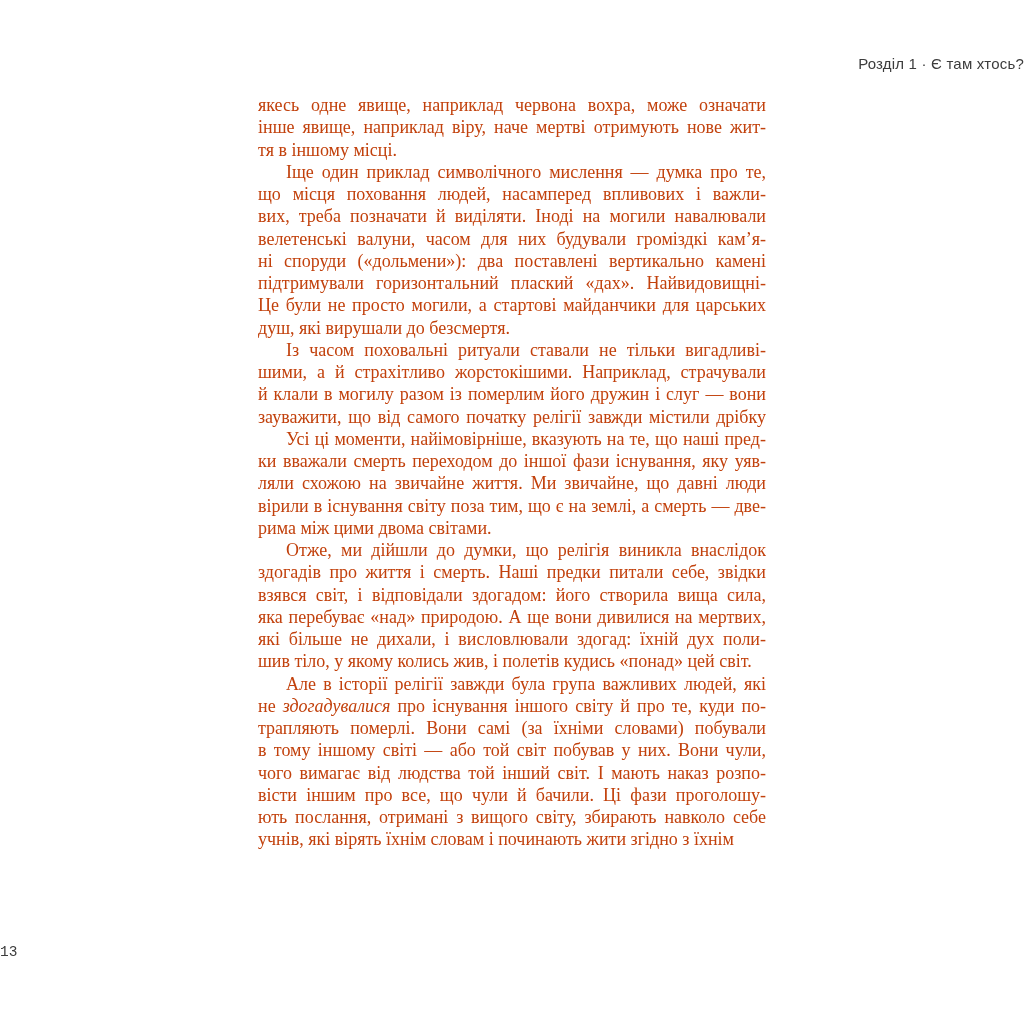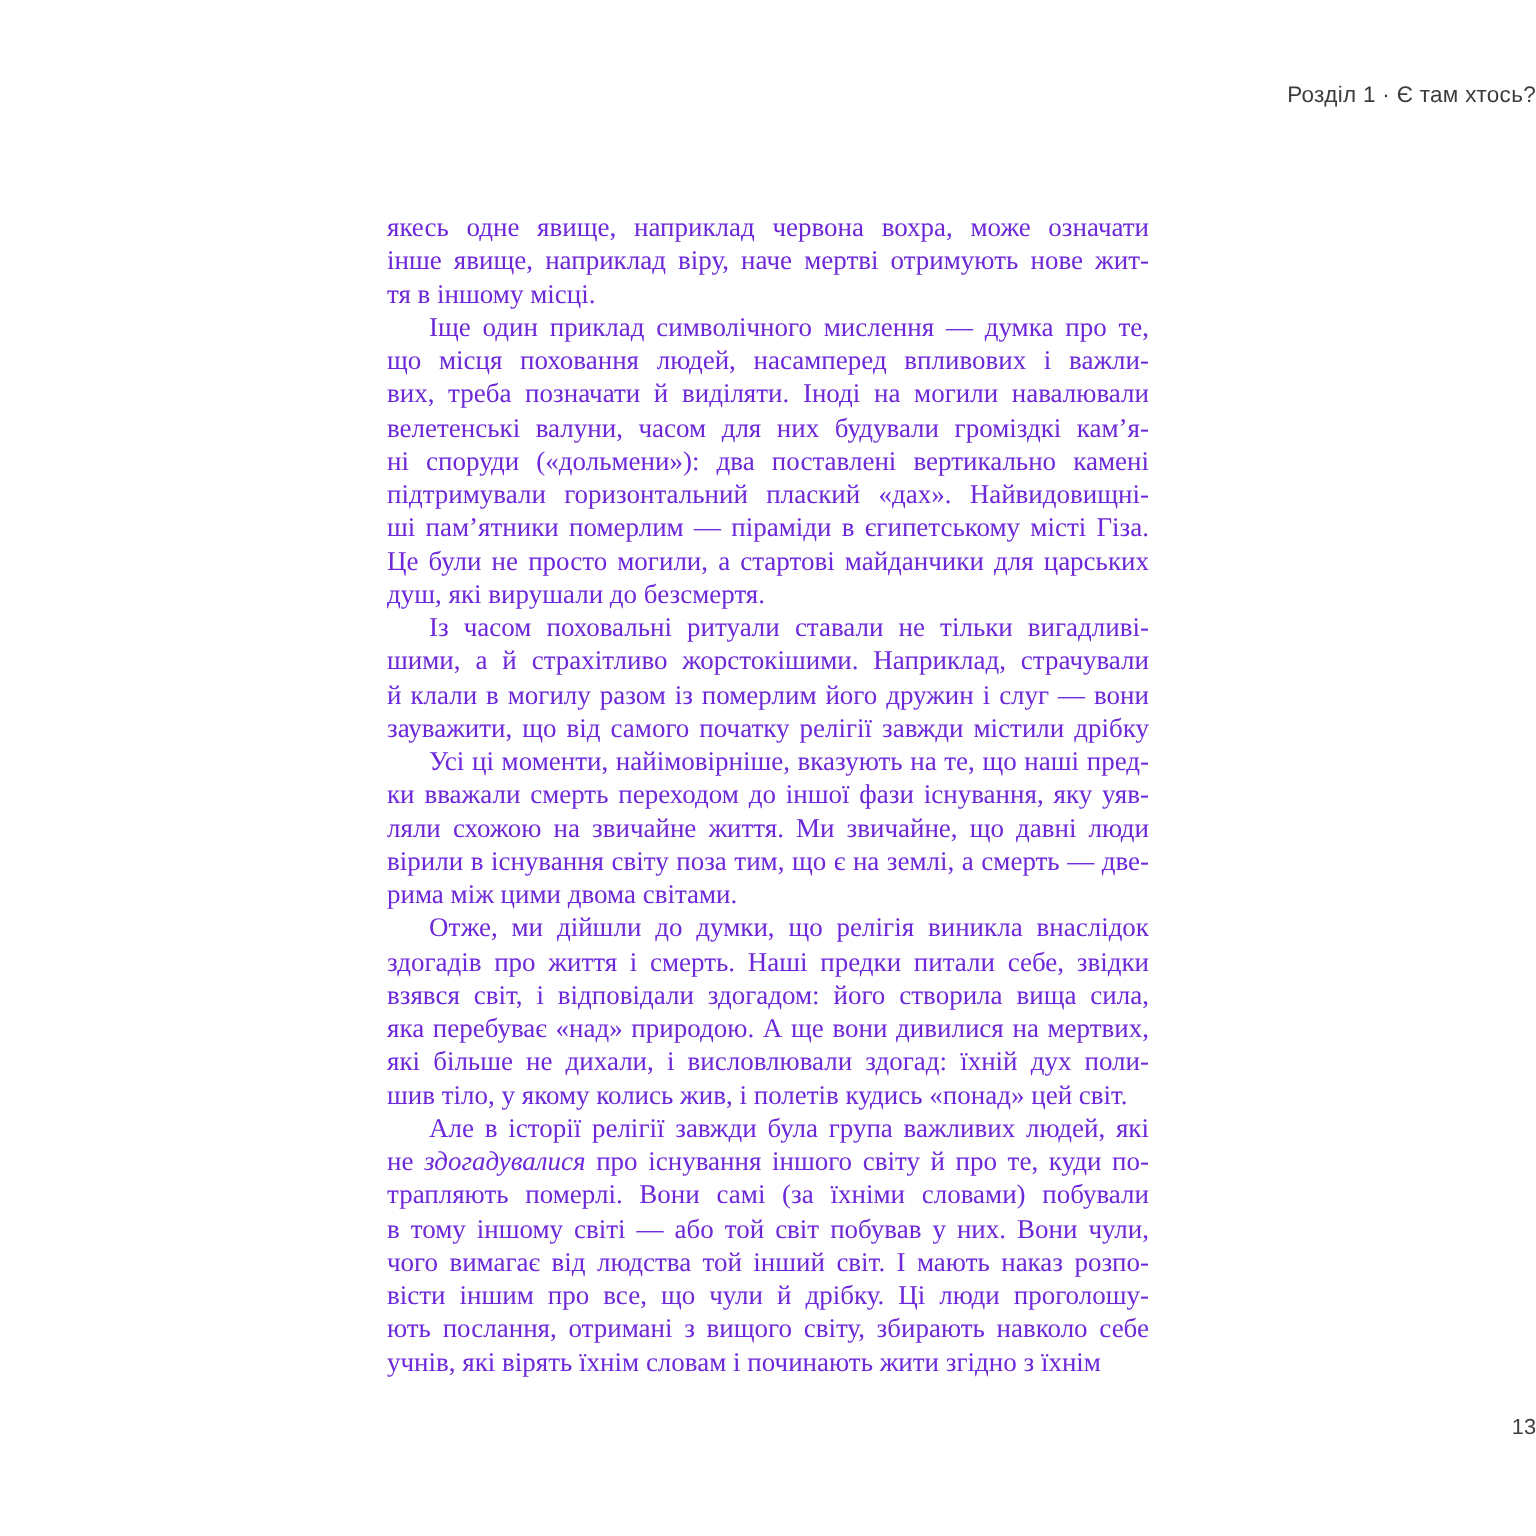--- a/index.html
+++ b/index.html
@@ -25,22 +25,21 @@
     color: #3c3c3c;
     letter-spacing: 0.2px;
   }
   .text-block {
     position: absolute;
     left: 258px;
     top: 94px;
     width: 508px;
     font-family: "Liberation Serif", "DejaVu Serif", serif;
     font-size: 18px;
-    color: #6d28d9;
-    margin-top: 46px;
+    color: #c2410c;
   }
   .para { margin: 0; padding: 0; }
   .line {
     height: 22.25px;
     line-height: 22.25px;
     text-align: justify;
     text-align-last: justify;
     overflow: hidden;
     white-space: normal;
   }
@@ -48,22 +47,22 @@
     text-align-last: left;
   }
   .para.indent .line:first-child {
     text-indent: 28px;
   }
   .page-number {
     position: absolute;
     top: 943px;
     left: 0;
     width: 1024px;
-    text-align: right;
-    font-family: Liberation Sans, sans-serif;
+    text-align: left;
+    font-family: Liberation Mono, monospace;
     font-size: 14.5px;
     line-height: 18px;
     color: #3c3c3c;
   }
 </style>
 </head>
 <body>
 
 <div class="running-header">Розділ 1 · Є там хтось?</div>
 
@@ -73,21 +72,20 @@
       <div class="line"><span>інше явище, наприклад віру, наче мертві отримують нове жит-</span></div>
       <div class="line last"><span>тя в іншому місці.</span></div>
     </div>
     <div class="para indent">
       <div class="line"><span>Іще один приклад символічного мислення — думка про те,</span></div>
       <div class="line"><span>що місця поховання людей, насамперед впливових і важли-</span></div>
       <div class="line"><span>вих, треба позначати й виділяти. Іноді на могили навалювали</span></div>
       <div class="line"><span>велетенські валуни, часом для них будували громіздкі кам’я-</span></div>
       <div class="line"><span>ні споруди («дольмени»): два поставлені вертикально камені</span></div>
       <div class="line"><span>підтримували горизонтальний плаский «дах». Найвидовищні-</span></div>
-      <div class="line"><span>ші пам’ятники померлим — піраміди в єгипетському місті Гіза.</span></div>
       <div class="line"><span>Це були не просто могили, а стартові майданчики для царських</span></div>
       <div class="line last"><span>душ, які вирушали до безсмертя.</span></div>
     </div>
     <div class="para indent">
       <div class="line"><span>Із часом поховальні ритуали ставали не тільки вигадливі-</span></div>
       <div class="line"><span>шими, а й страхітливо жорстокішими. Наприклад, страчували</span></div>
       <div class="line"><span>й клали в могилу разом із померлим його дружин і слуг — вони</span></div>
       <div class="line"><span>зауважити, що від самого початку релігії завжди містили дрібку</span></div>
     </div>
     <div class="para indent">
@@ -104,19 +102,19 @@
       <div class="line"><span>яка перебуває «над» природою. А ще вони дивилися на мертвих,</span></div>
       <div class="line"><span>які більше не дихали, і висловлювали здогад: їхній дух поли-</span></div>
       <div class="line last"><span>шив тіло, у якому колись жив, і полетів кудись «понад» цей світ.</span></div>
     </div>
     <div class="para indent">
       <div class="line"><span>Але в історії релігії завжди була група важливих людей, які</span></div>
       <div class="line"><span>не </span><i>здогадувалися</i><span> про існування іншого світу й про те, куди по-</span></div>
       <div class="line"><span>трапляють померлі. Вони самі (за їхніми словами) побували</span></div>
       <div class="line"><span>в тому іншому світі — або той світ побував у них. Вони чули,</span></div>
       <div class="line"><span>чого вимагає від людства той інший світ. І мають наказ розпо-</span></div>
-      <div class="line"><span>вісти іншим про все, що чули й дрібку. Ці люди проголошу-</span></div>
+      <div class="line"><span>вісти іншим про все, що чули й бачили. Ці фази проголошу-</span></div>
       <div class="line"><span>ють послання, отримані з вищого світу, збирають навколо себе</span></div>
       <div class="line last"><span>учнів, які вірять їхнім словам і починають жити згідно з їхнім</span></div>
     </div>
   </div>
 
 <div class="page-number">13</div>
 
 </body></html>

